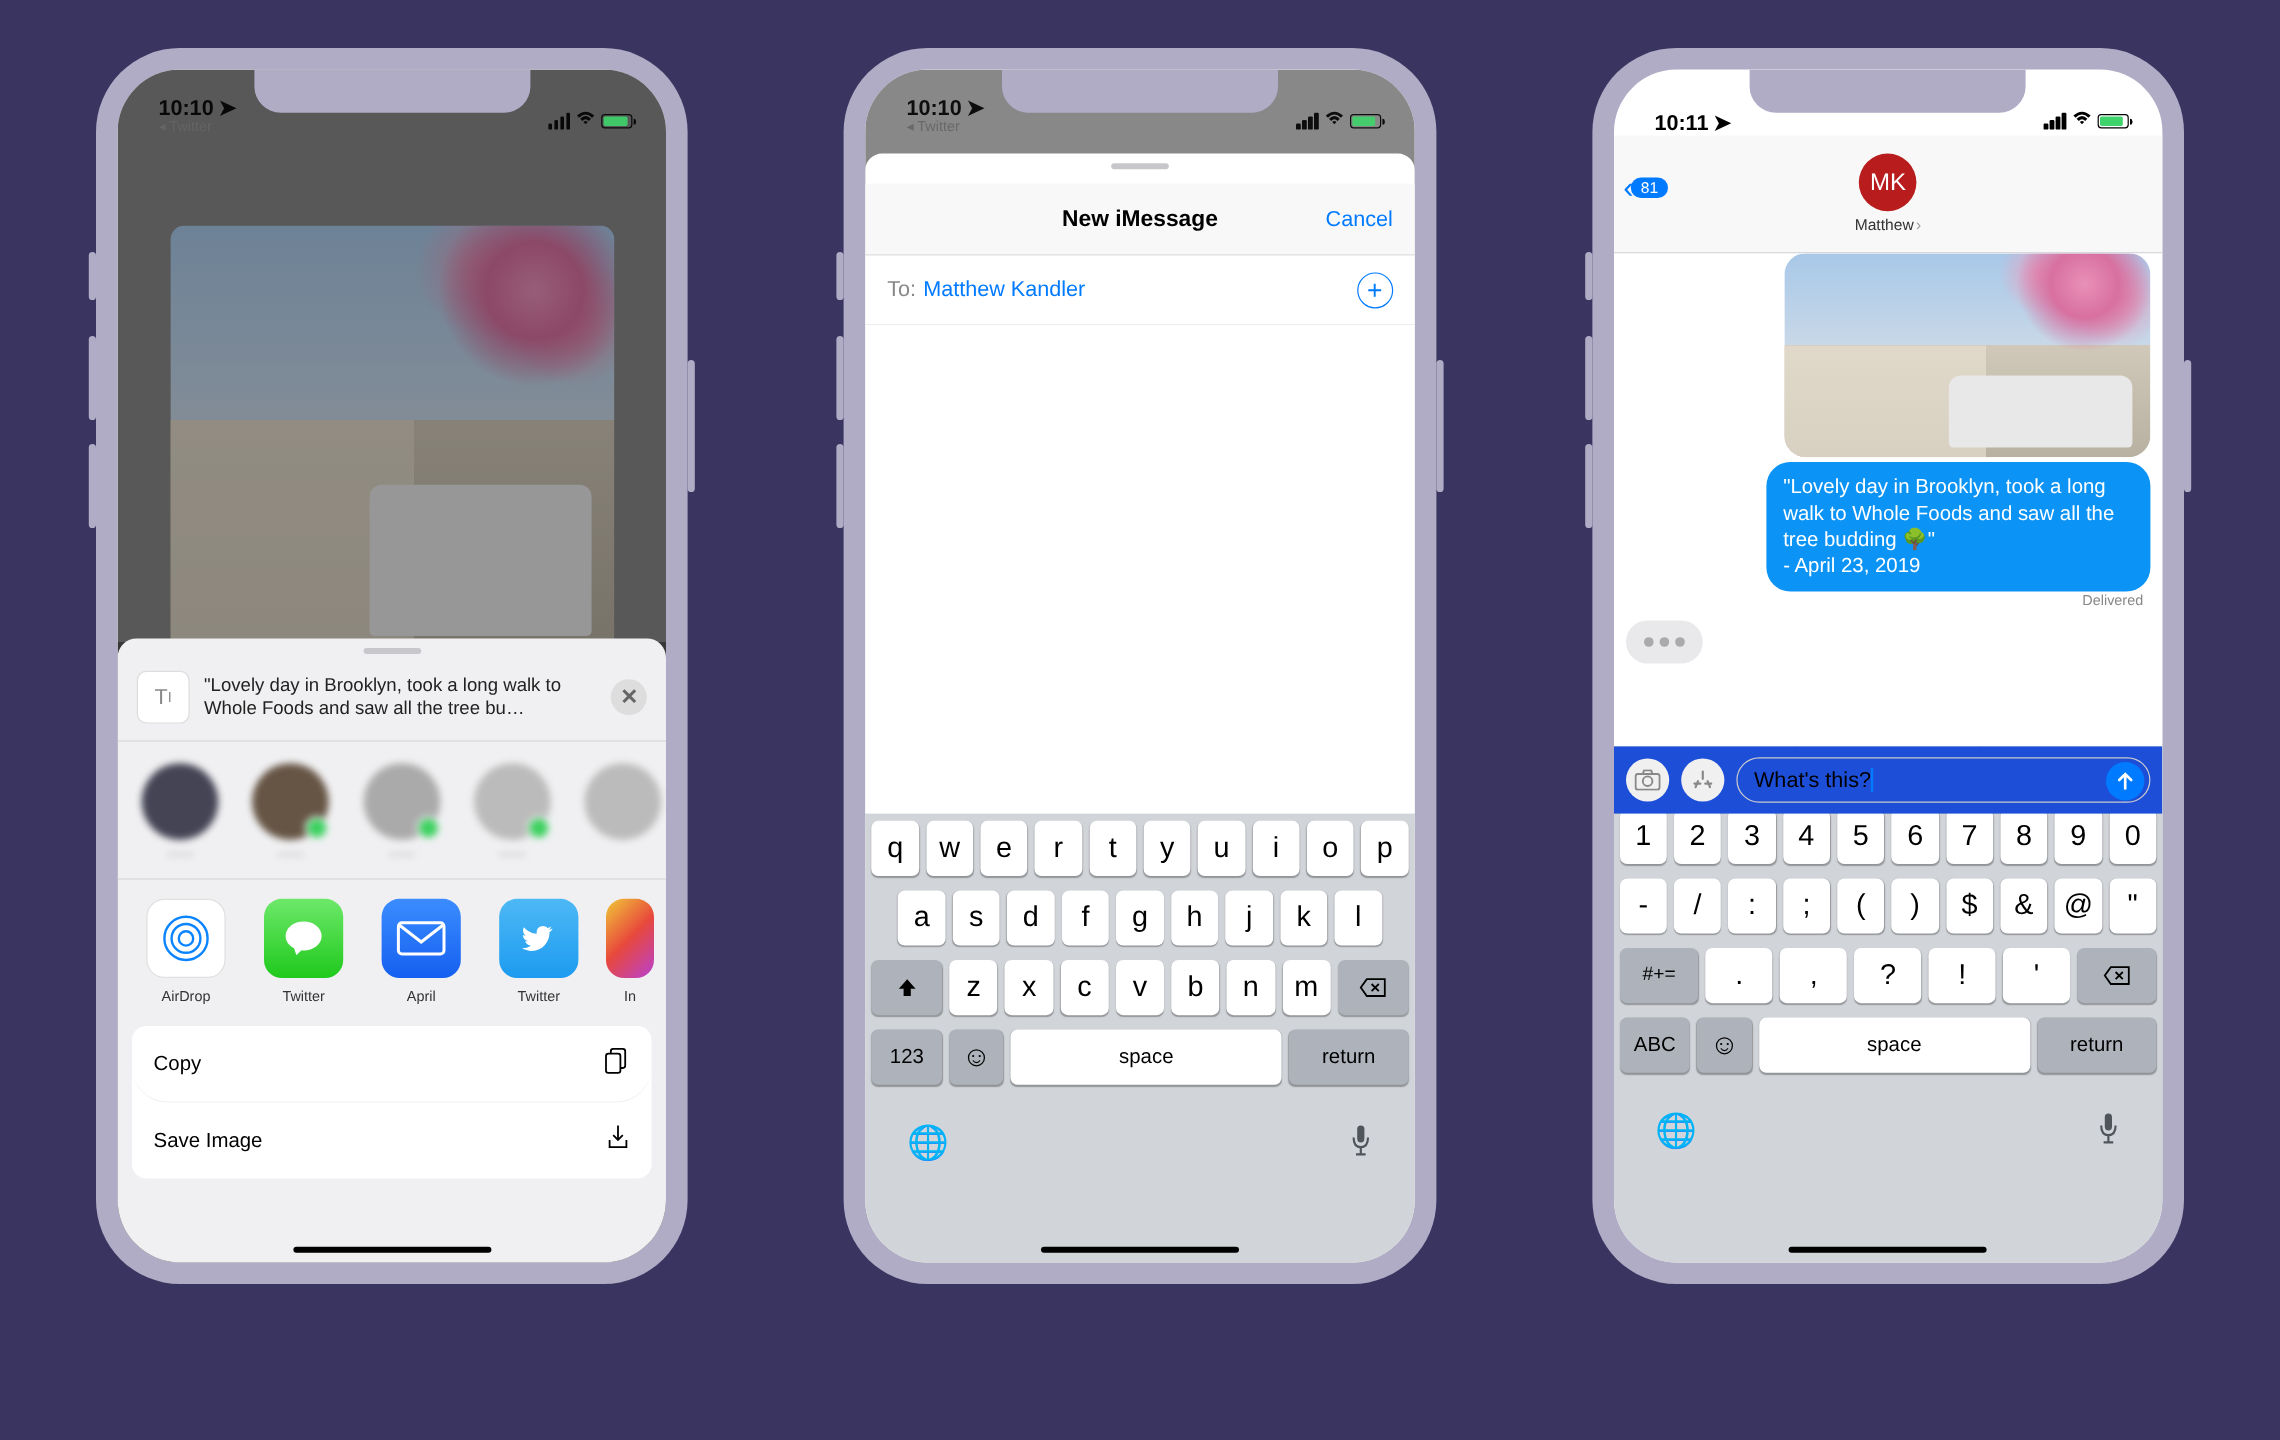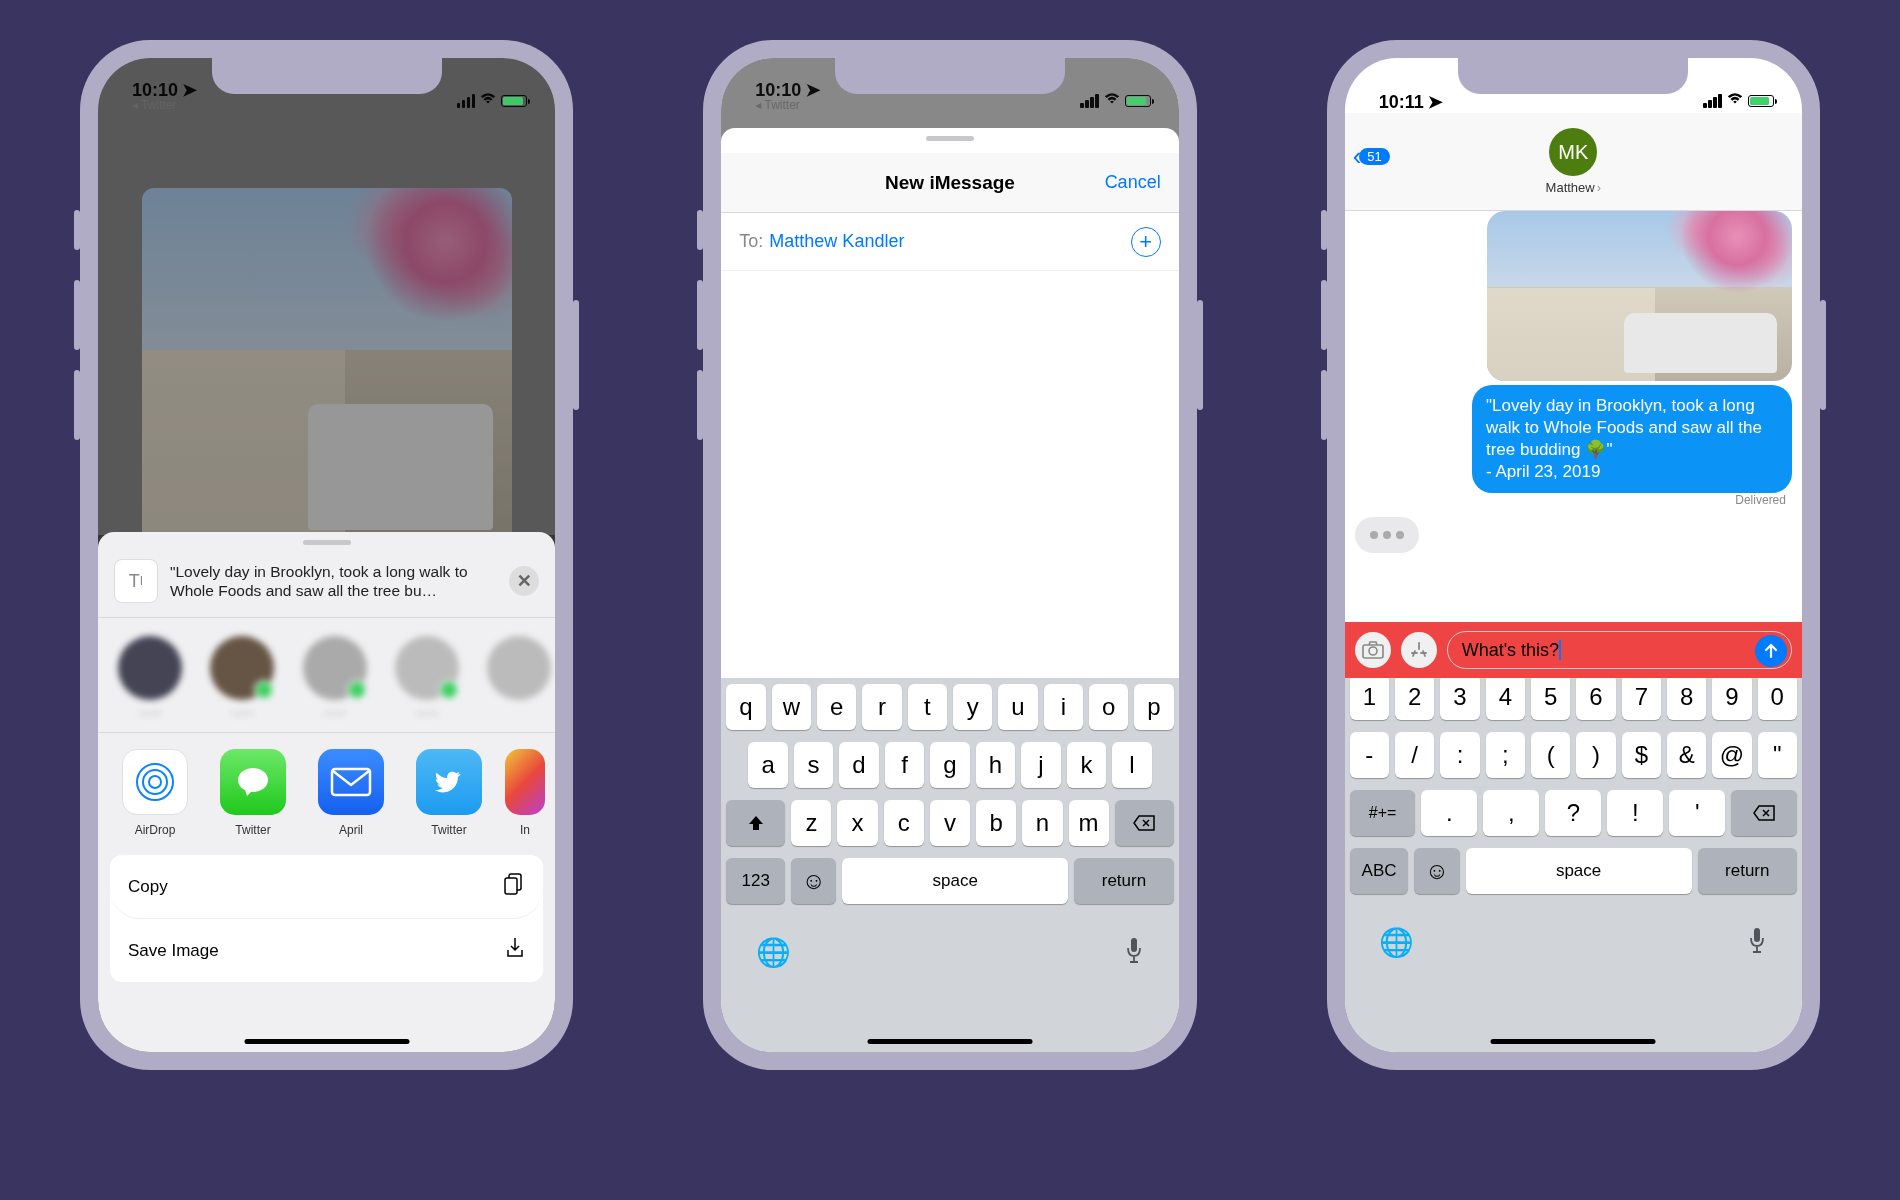--- a/index.html
+++ b/index.html
@@ -71,28 +71,28 @@
   .compose-img { width: 100%; height: 145px; }
   .compose-text { padding: 8px 14px 10px; font-size: 17.5px; line-height: 1.28; }
   .compose-send { position: absolute; right: 7px; bottom: 7px; width: 30px; height: 30px; background: #007aff; border-radius: 50%; display: flex; align-items: center; justify-content: center; color: #fff; }
   .compose-arrow-left { position: absolute; left: 16px; bottom: 10px; width: 34px; height: 30px; background: #ddd; border-radius: 7px; display: flex; align-items: center; justify-content: center; color: #777; font-size: 18px; }
   .cursor { display: inline-block; width: 2px; height: 20px; background: #007aff; vertical-align: middle; }
 
   
   .p3-nav { position: absolute; top: 55px; left: 0; right: 0; height: 98px; background: #f8f8f8; border-bottom: 1px solid #d8d8dc; z-index: 15; display: flex; flex-direction: column; align-items: center; justify-content: center; }
   .p3-back { position: absolute; left: 8px; top: 28px; display: flex; align-items: center; color: #007aff; font-size: 26px; }
   .p3-badge { background: #007aff; color: #fff; font-size: 13px; border-radius: 10px; padding: 1px 8px; margin-left: -2px; font-weight: 500; }
-  .p3-avatar { width: 48px; height: 48px; border-radius: 50%; background: #4d7c0f; color: #fff; display: flex; align-items: center; justify-content: center; font-size: 20px; font-weight: 500; }
+  .p3-avatar { width: 48px; height: 48px; border-radius: 50%; background: #b91c1c; color: #fff; display: flex; align-items: center; justify-content: center; font-size: 20px; font-weight: 500; }
   .p3-name { font-size: 13px; color: #333; margin-top: 4px; display: flex; align-items: center; gap: 2px; }
   .p3-body { position: absolute; top: 153px; left: 0; right: 0; bottom: 374px; background: #fff; padding: 0 10px; overflow: hidden; }
   .sent-img { width: 305px; height: 170px; margin-left: auto; border-radius: 18px; overflow: hidden; }
   .sent-bubble { background: #0b93f6; color: #fff; border-radius: 20px; padding: 10px 14px; font-size: 17px; line-height: 1.3; width: 320px; margin-left: auto; margin-top: 4px; }
   .typing { width: 64px; height: 36px; background: #e9e9eb; border-radius: 18px; display: flex; align-items: center; justify-content: center; gap: 5px; margin-top: 10px; }
   .typing-dot { width: 8px; height: 8px; background: #aaa; border-radius: 50%; }
-  .p3-input-row { position: absolute; bottom: 374px; left: 0; right: 0; height: 56px; background: #ef4444; display: flex; align-items: center; padding: 0 10px; gap: 10px; z-index: 15; }
+  .p3-input-row { position: absolute; bottom: 374px; left: 0; right: 0; height: 56px; background: #1d4ed8; display: flex; align-items: center; padding: 0 10px; gap: 10px; z-index: 15; }
   .p3-round-btn { width: 36px; height: 36px; border-radius: 50%; background: #f0f0f0; color: #888; display: flex; align-items: center; justify-content: center; font-size: 19px; }
   .p3-input { flex: 1; height: 38px; border: 1px solid #ccc; border-radius: 19px; padding: 0 40px 0 14px; font-size: 18px; position: relative; display: flex; align-items: center; }
   .p3-send { position: absolute; right: 4px; top: 3px; width: 32px; height: 32px; background: #007aff; border-radius: 50%; display: flex; align-items: center; justify-content: center; color: #fff; }
 
   
   .keyboard { position: absolute; bottom: 0; left: 0; right: 0; height: 374px; background: #d1d4d9; z-index: 14; padding: 6px 5px 0; }
   .kb-suggest { display: flex; height: 44px; margin: 0 -5px 8px; }
   .kb-sug { flex: 1; text-align: center; font-size: 18px; color: #000; border-right: 1px solid #bbb; line-height: 44px; background: #ebedf0; }
   .kb-sug:last-child { border-right: none; }
   .kb-row { display: flex; gap: 6px; margin-bottom: 12px; justify-content: center; }
@@ -402,21 +402,21 @@
               <path d="M10 12 L8 10 Q10 8 12 10 Z M5 7 Q10 2 15 7 L13 9 Q10 6 7 9 Z M2 4 Q10 -3 18 4 L16 6 Q10 0 4 6 Z" fill="#000"></path>
             </svg></span>
         <div class="battery">
             <div class="battery-fill"></div>
           </div>
       </div>
     </div>
     <div class="p3-nav">
       <div class="p3-back">
         <span>‹</span>
-        <span class="p3-badge">51</span>
+        <span class="p3-badge">81</span>
       </div>
       <div class="p3-avatar">MK</div>
       <div class="p3-name">
           <span>Matthew</span>
           <span style="color:#999;">›</span>
         </div>
     </div>
     <div class="p3-body">
       <div class="sent-img">
           <div class="photo-fake">

